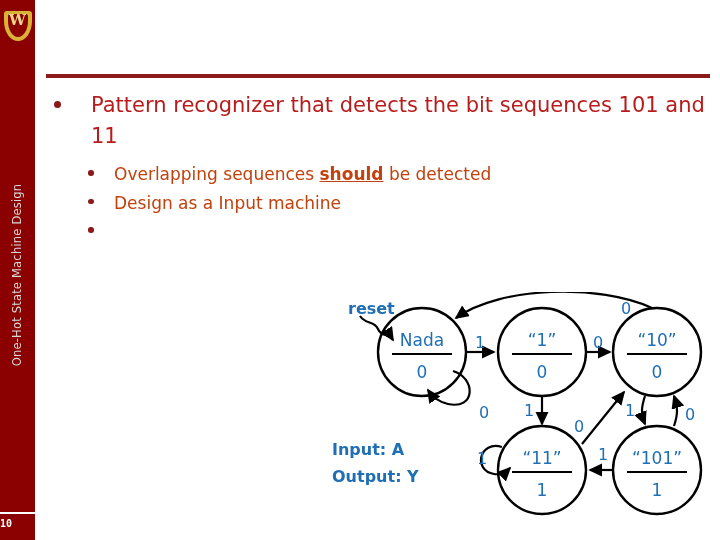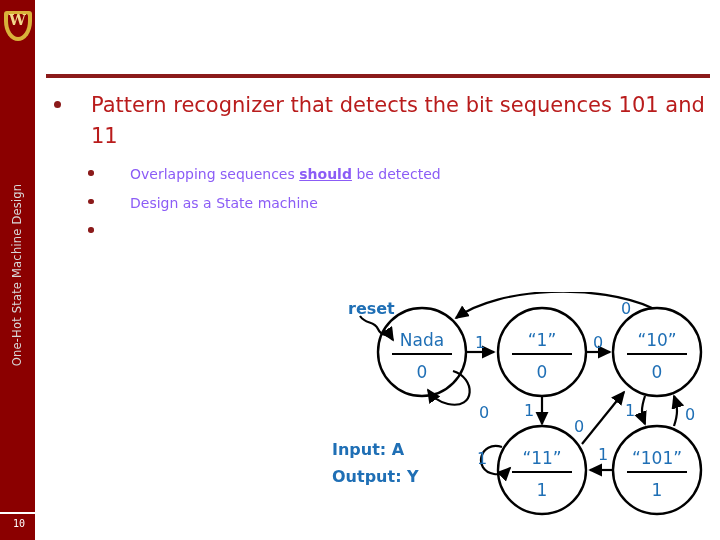--- a/index.html
+++ b/index.html
@@ -81,24 +81,24 @@
   .sidebar-divider {
     position: absolute;
     left: 0; top: 512px;
     width: 35px; height: 2px;
     background: #ffffff;
   }
   .page-number {
     position: absolute;
     left: 0; top: 518px;
     width: 38px;
-    text-align: center;
     color: #ffffff;
     font-size: 10px;
     font-family: "DejaVu Sans Mono", monospace;
+    font-weight: bold;
   }
 
   
   .title {
     position: absolute;
     left: 45px; top: 17px;
     width: 665px;
     color: #000000;
     font-size: 34px;
     line-height: 42px;
@@ -141,24 +141,24 @@
     margin-bottom: 4px;
   }
   .bullet-l2 .marker {
     position: absolute;
     left: 2px; top: 8px;
     width: 5.5px; height: 5.5px;
     background: #8B1A1A;
     border-radius: 50%;
   }
   .bullet-l2 .text {
-    margin-left: 44px;
-    font-size: 14px;
+    margin-left: 28px;
+    font-size: 17px;
     line-height: 24.5px;
-    color: #8b5cf6;
+    color: #c2410c;
   }
   .bullet-l2 .text b {
     font-weight: bold;
     text-decoration: underline;
   }
   .narrow { max-width: 215px; }
 
   
   #diagram {
     position: absolute;
@@ -202,21 +202,21 @@
     <div class="text">Pattern recognizer that detects the bit sequences 101 and 11</div>
   </div>
 
   <div class="sublist">
     <div class="bullet-l2">
       <span class="marker"></span>
       <div class="text"><span>Overlapping sequences </span><b>should</b><span> be detected</span></div>
     </div>
     <div class="bullet-l2">
       <span class="marker"></span>
-      <div class="text">Design as a State machine</div>
+      <div class="text">Design as a Input machine</div>
     </div>
     <div class="bullet-l2">
       <span class="marker"></span>
     </div>
   </div>
 
   <div id="diagram">
     <svg width="390" height="248" viewBox="0 0 390 248" xmlns="http://www.w3.org/2000/svg">
       <defs>
         <marker id="arrow" markerWidth="7" markerHeight="7" refX="5.6" refY="3" orient="auto">

